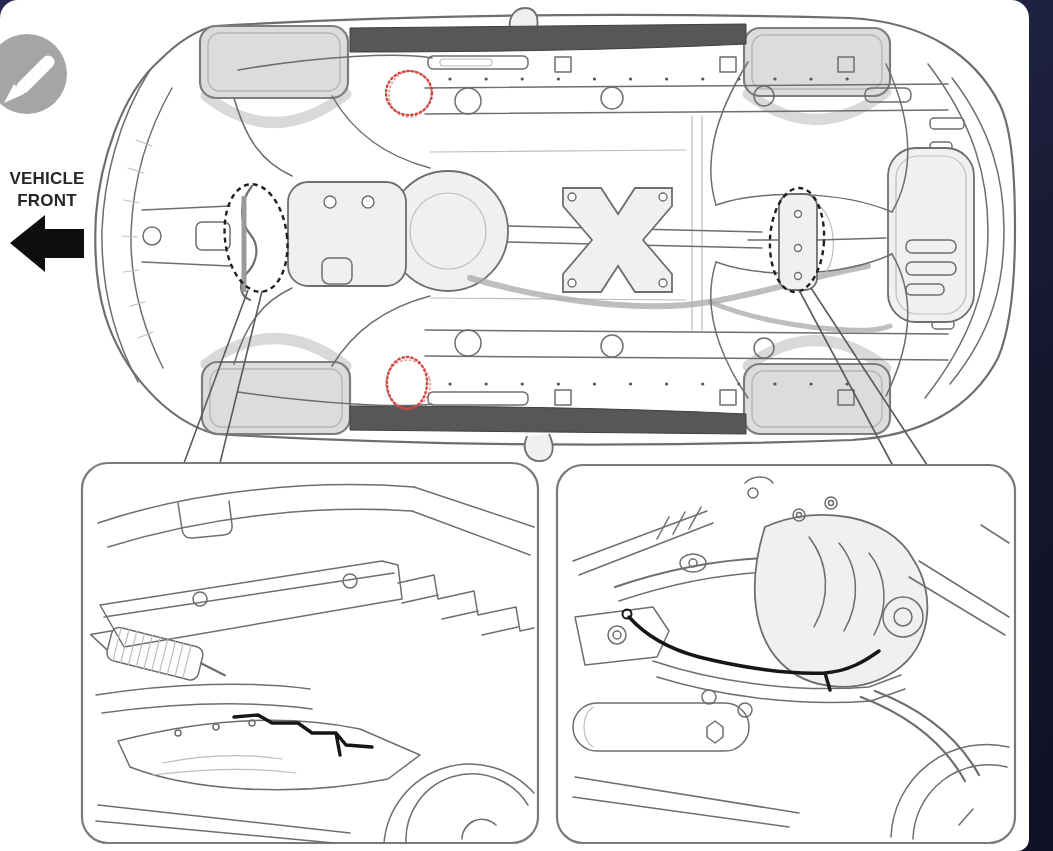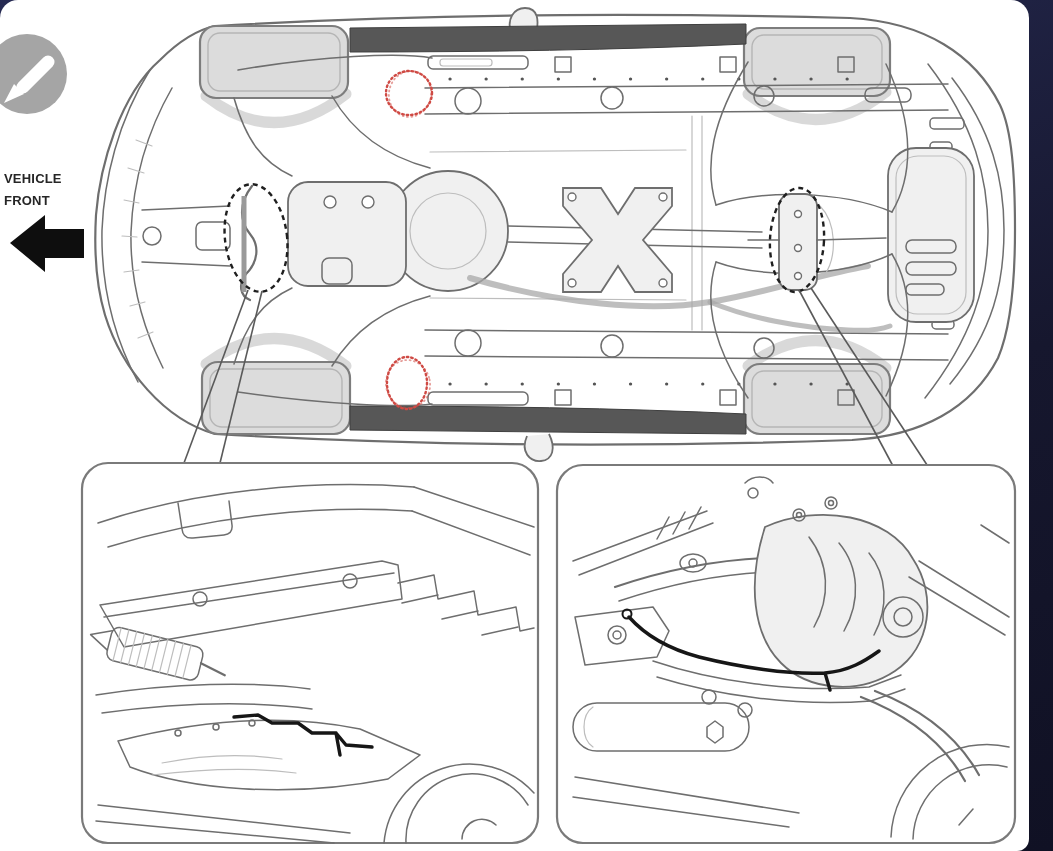--- a/index.html
+++ b/index.html
@@ -30,22 +30,22 @@
   .red{stroke:var(--annotation-red);fill:none;stroke-width:2.4;stroke-dasharray:1.5 3;stroke-linecap:round}
   .red2{stroke:var(--annotation-red);fill:none;stroke-width:1.8;stroke-dasharray:1 3.4;opacity:.55;stroke-linecap:round}
   .dashb{stroke:var(--annotation-black);fill:none;stroke-width:2.4;stroke-dasharray:5 4}
   .leader{stroke:var(--leader-gray);stroke-width:1.6;fill:none}
   .inset{fill:#ffffff;stroke:var(--inset-border);stroke-width:2.2}
   .hx{stroke:var(--harness-black);stroke-width:3.4;fill:none;stroke-linecap:round;stroke-linejoin:round}
   .dotrow{stroke:#555;stroke-width:3.2;stroke-linecap:round;stroke-dasharray:.1 36;fill:none}
   .bolt{fill:#ffffff;stroke:var(--line-art);stroke-width:1.4}
 
   .vf-label{
-    position:absolute;left:4px;top:168px;width:86px;text-align:left;
-    font-weight:700;font-size:13px;line-height:22px;color:var(--label-text);
+    position:absolute;left:4px;top:168px;width:86px;text-align:center;
+    font-weight:700;font-size:17px;line-height:22px;color:var(--label-text);
     letter-spacing:.2px;
   }
   .vf-label span{display:block;}
   .vf-arrow{position:absolute;left:8px;top:213px;}
   .edit-btn{
     position:absolute;left:-13px;top:34px;width:80px;height:80px;border-radius:50%;
     background:var(--edit-button-bg);border:none;padding:0;cursor:pointer;
   }
 </style>
 </head>

